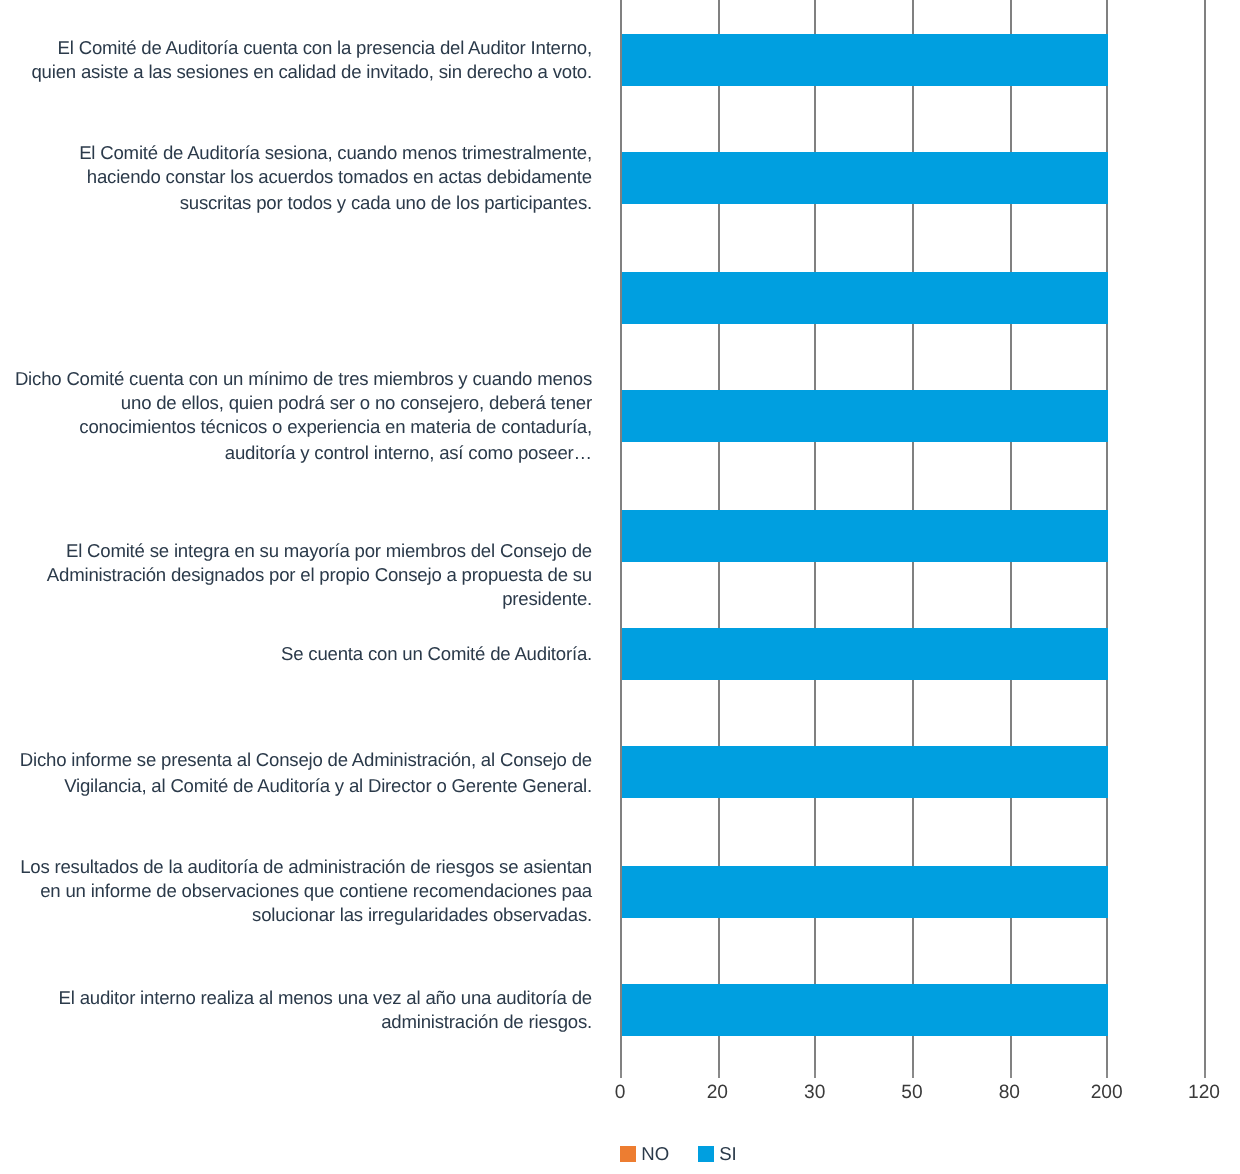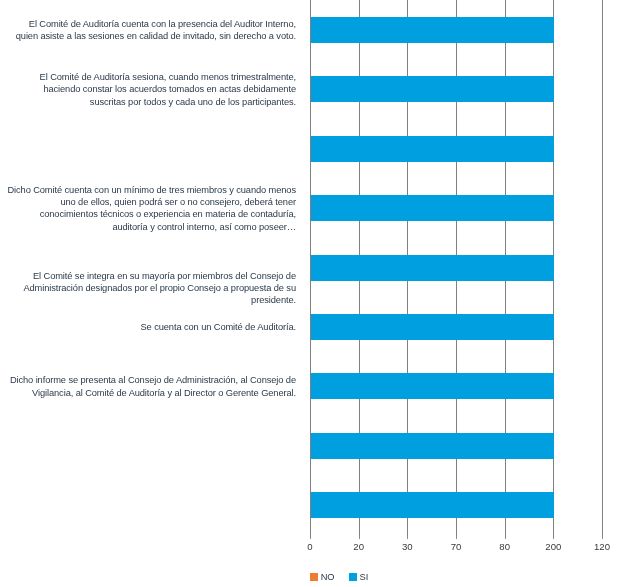--- a/index.html
+++ b/index.html
@@ -132,20 +132,22 @@
 
 <div id="chart-root">
 
   <div class="cat-labels">
       <div class="cat-label" style="top: 29.7222px;">El Comité de Auditoría cuenta con la presencia del Auditor Interno, quien asiste a las sesiones en calidad de invitado, sin derecho a voto.</div>
       <div class="cat-label" style="top: 89.1667px;">El Comité de Auditoría sesiona, cuando menos trimestralmente, haciendo constar los acuerdos tomados en actas debidamente suscritas por todos y cada uno de los participantes.</div>
       <div class="cat-label" style="top: 208.056px; text-align: right;">Dicho Comité cuenta con un mínimo de tres miembros y cuando menos uno de ellos, quien podrá ser o no consejero, deberá tener conocimientos técnicos o experiencia en materia de contaduría, auditoría y control interno, así como poseer…</div>
       <div class="cat-label" style="top: 267.5px; margin-top: 20px;">El Comité se integra en su mayoría por miembros del Consejo de Administración designados por el propio Consejo a propuesta de su presidente.</div>
       <div class="cat-label" style="top: 326.944px;">Se cuenta con un Comité de Auditoría.</div>
       <div class="cat-label" style="top: 386.389px;">Dicho informe se presenta al Consejo de Administración, al Consejo de Vigilancia, al Comité de Auditoría y al Director o Gerente General.</div>
+      <div class="cat-label" style="top: 445.833px;">Los resultados de la auditoría de administración de riesgos se asientan en un informe de observaciones que contiene recomendaciones paa solucionar las irregularidades observadas.</div>
+      <div class="cat-label" style="top: 505.278px;">El auditor interno realiza al menos una vez al año una auditoría de administración de riesgos.</div>
     </div>
 
   <div class="plot">
     <div class="axis-line"></div>
   <div class="gridline" style="left: 48.6667px;"></div>
       <div class="gridline" style="left: 97.3333px;"></div>
       <div class="gridline" style="left: 146px;"></div>
       <div class="gridline" style="left: 194.667px;"></div>
       <div class="gridline" style="left: 243.333px;"></div>
       <div class="gridline" style="left: 292px;"></div>
@@ -161,21 +163,21 @@
     </div>
 
   <div class="xaxis">
       <div class="tick-mark" style="left: 0px;"></div>
       <div class="tick-label" style="left: 0px;">0</div>
       <div class="tick-mark" style="left: 48.6667px;"></div>
       <div class="tick-label" style="left: 48.6667px;">20</div>
       <div class="tick-mark" style="left: 97.3333px;"></div>
       <div class="tick-label" style="left: 97.3333px;">30</div>
       <div class="tick-mark" style="left: 146px;"></div>
-      <div class="tick-label" style="left: 146px;">70</div>
+      <div class="tick-label" style="left: 146px;">50</div>
       <div class="tick-mark" style="left: 194.667px;"></div>
       <div class="tick-label" style="left: 194.667px;">80</div>
       <div class="tick-mark" style="left: 243.333px;"></div>
       <div class="tick-label" style="left: 243.333px;">200</div>
       <div class="tick-mark" style="left: 292px;"></div>
       <div class="tick-label" style="left: 292px;">120</div>
     </div>
 
   <div class="legend">
       <div class="legend-item">

